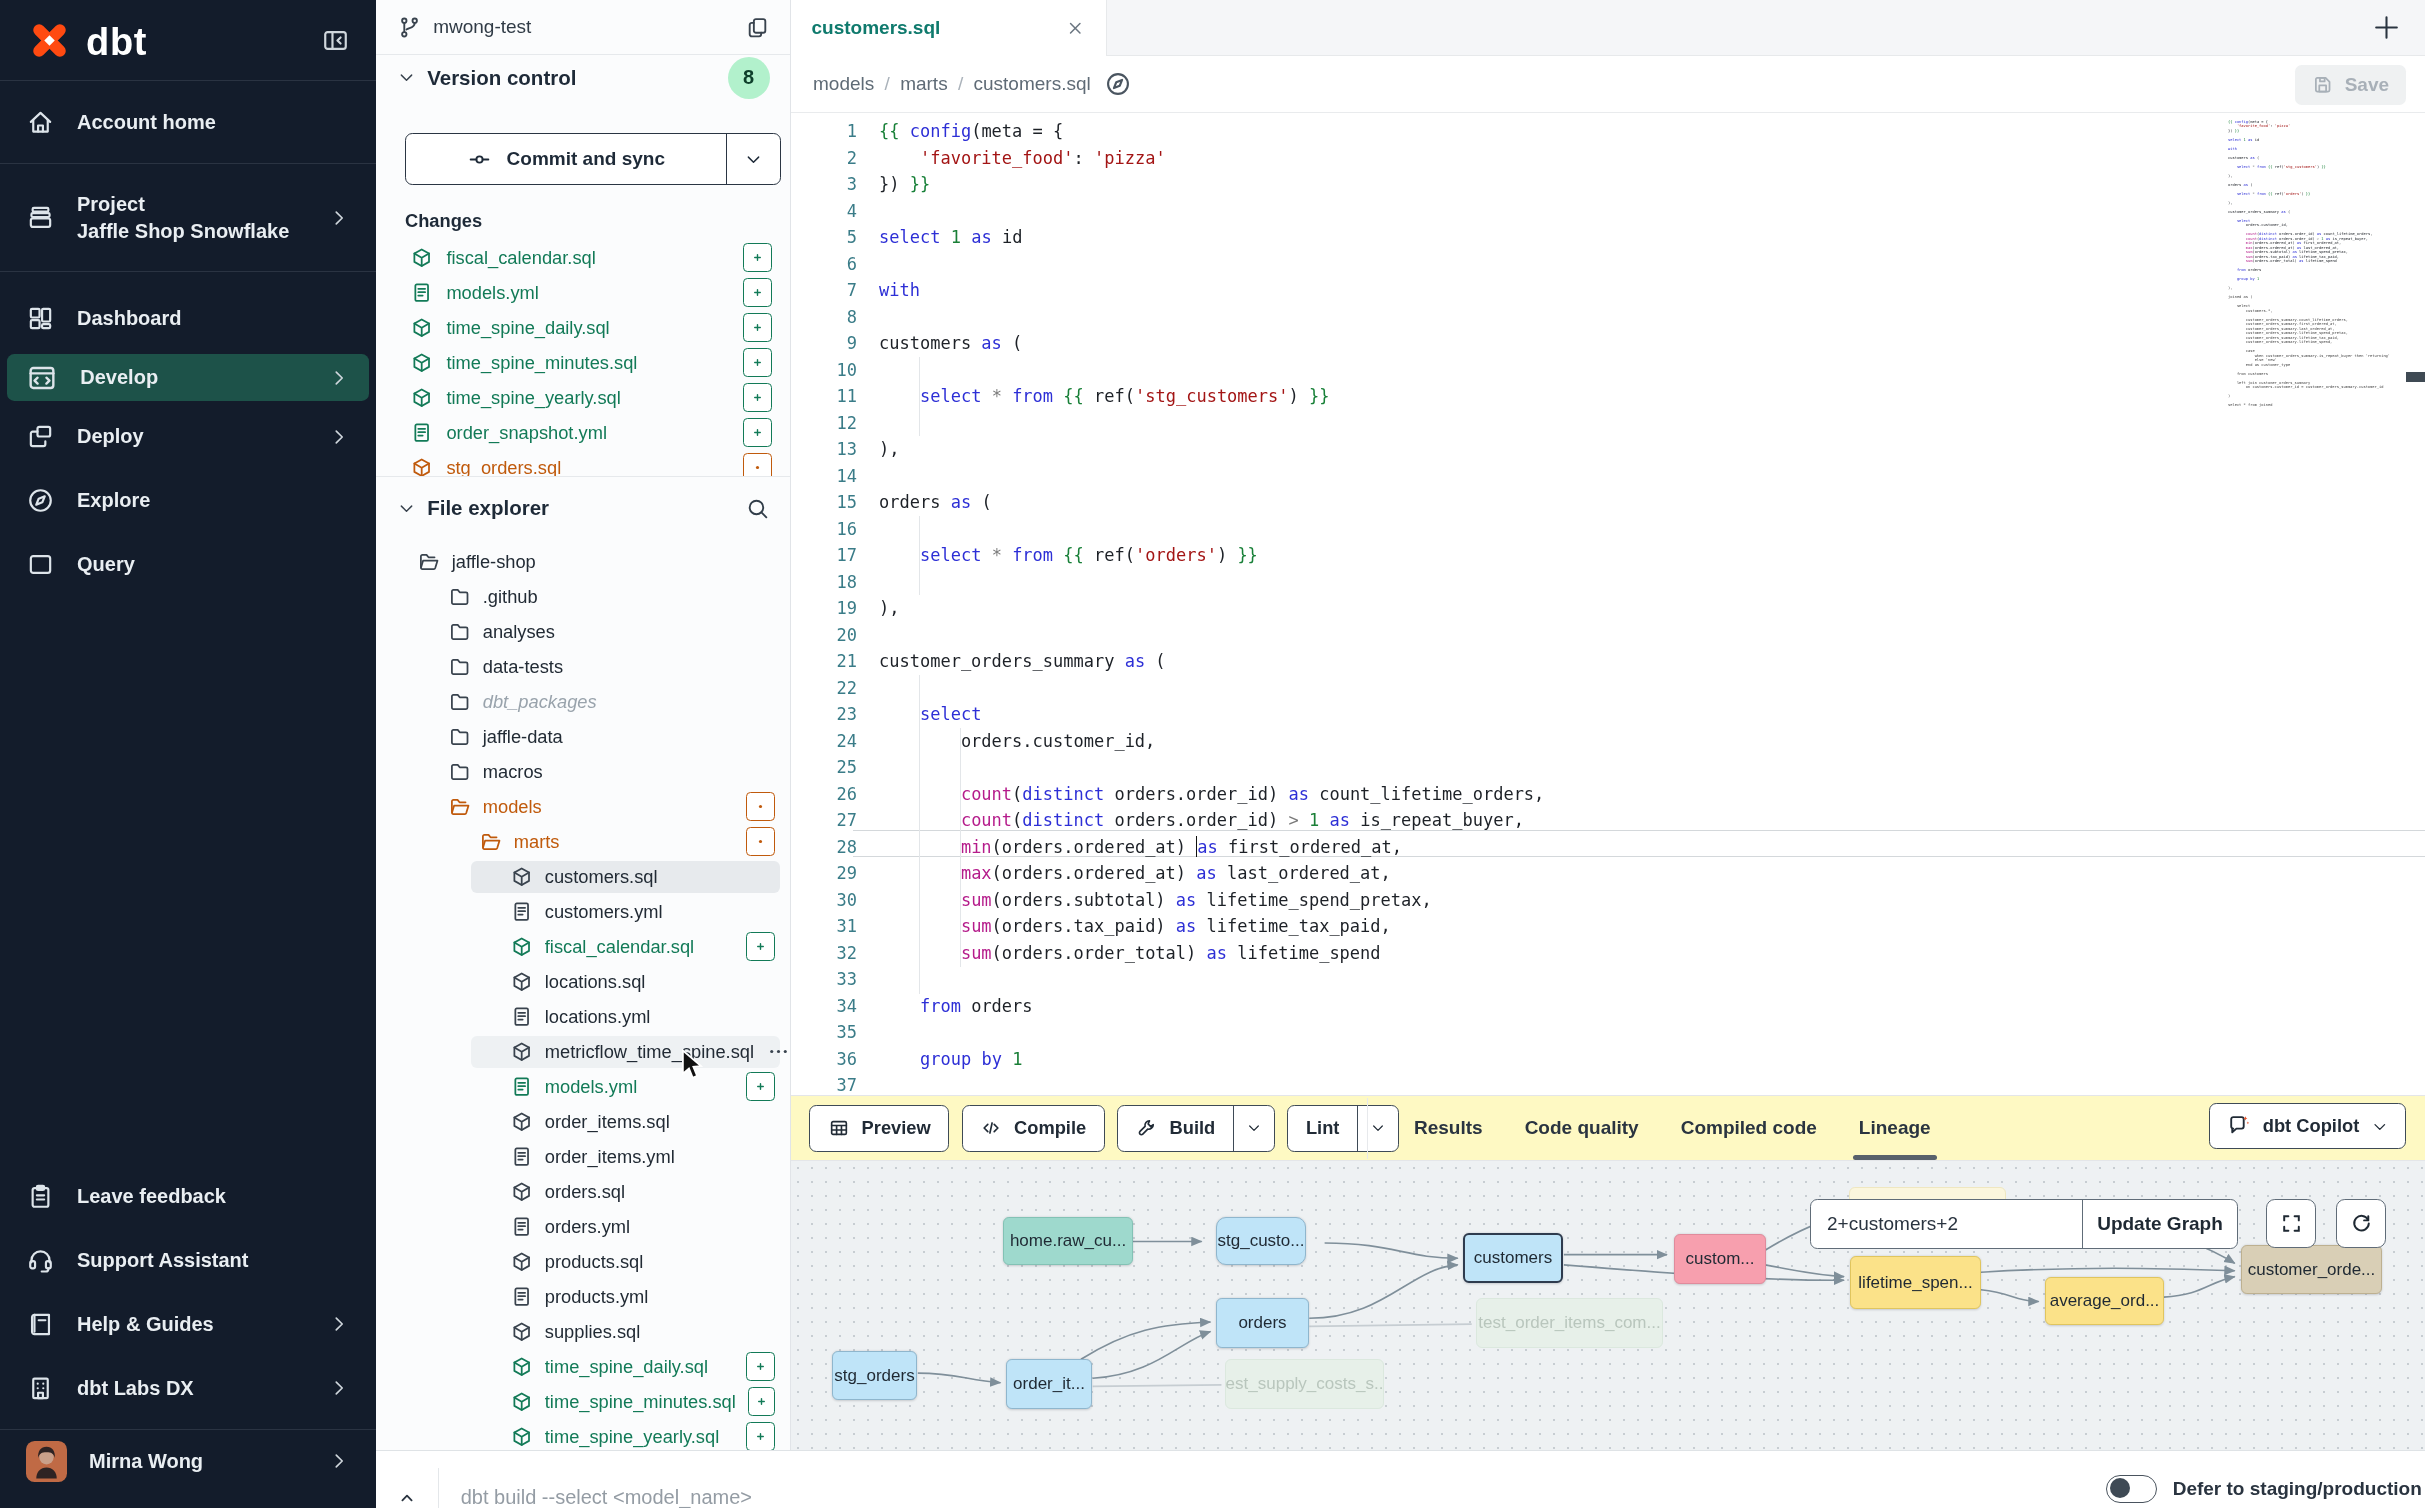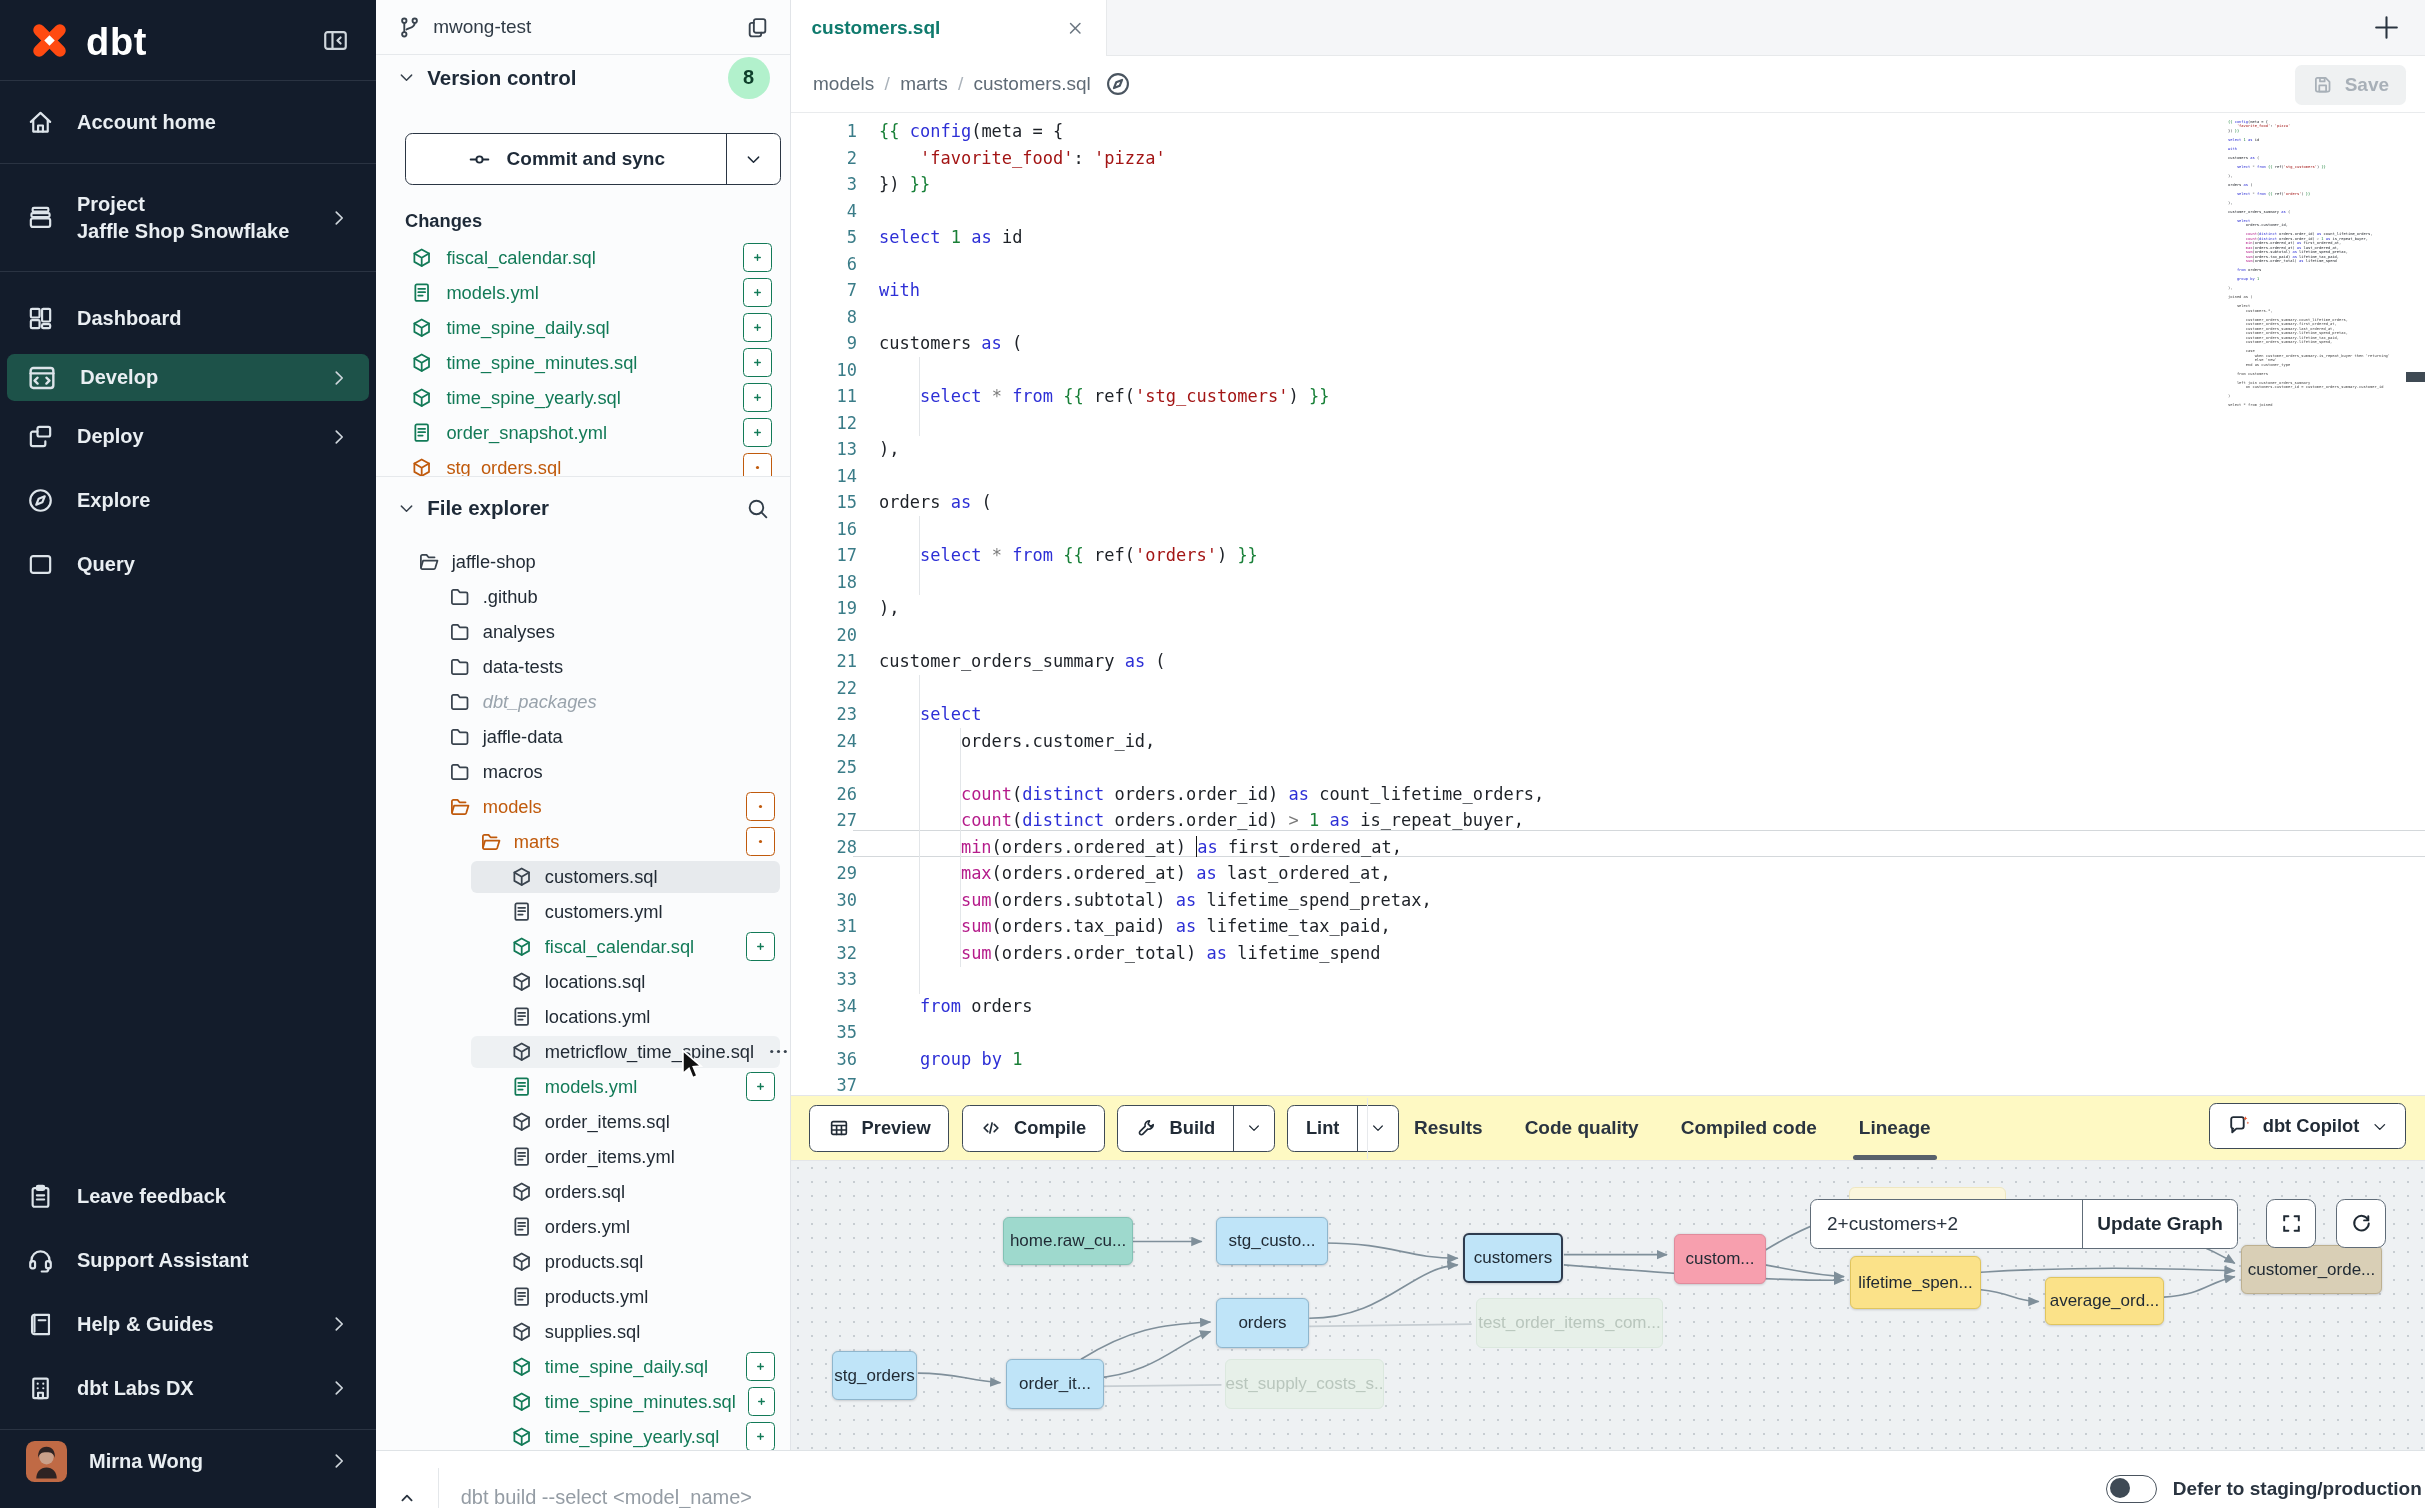--- a/index.html
+++ b/index.html
@@ -795,21 +795,21 @@
           <path d="M411 308 L 587 306" fill="none" stroke="#c6cdd2" stroke-width="2.2"></path>
         </g>
     </svg>
     <div id="ghost-node" class="lnode n-ghost" style="left:1058px;top:26px;width:157px;height:56px">
       <span>count_lifetim...</span>
     </div>
     <div id="lineage-nodes">
         <div class="lnode n-src" style="left: 212px; top: 56px; width: 130px; height: 48px;">
           <span>home.raw_cu...</span>
         </div>
-        <div class="lnode n-model" style="left: 425px; top: 56px; width: 112px; height: 48px;">
+        <div class="lnode n-model" style="left: 425px; top: 56px; width: 90px; height: 48px; border-radius: 10px;">
           <span>stg_custo...</span>
         </div>
         <div class="lnode n-selected" style="left: 672px; top: 72px; width: 100px; height: 50px;">
           <span>customers</span>
         </div>
         <div class="lnode n-pink" style="left: 883px; top: 73px; width: 92px; height: 50px;">
           <span>custom...</span>
         </div>
         <div class="lnode n-yellow" style="left: 1059px; top: 95px; width: 131px; height: 53px;">
           <span>lifetime_spen...</span>
@@ -822,21 +822,21 @@
         </div>
         <div class="lnode n-model" style="left: 425px; top: 137px; width: 93px; height: 50px;">
           <span>orders</span>
         </div>
         <div class="lnode n-test" style="left: 685px; top: 137px; width: 187px; height: 50px;">
           <span>test_order_items_com...</span>
         </div>
         <div class="lnode n-model" style="left: 41px; top: 190px; width: 85px; height: 49px;">
           <span>stg_orders</span>
         </div>
-        <div class="lnode n-model" style="left: 215px; top: 198px; width: 98px; height: 50px;">
+        <div class="lnode n-model" style="left: 215px; top: 198px; width: 86px; height: 50px;">
           <span>order_it...</span>
         </div>
         <div class="lnode n-test" style="left: 434px; top: 198px; width: 159px; height: 50px;">
           <span>test_supply_costs_s...</span>
         </div>
       </div>
     <div id="graph-search">
       <span class="inp">2+customers+2</span>
       <span class="upd">Update Graph</span>
     </div>

